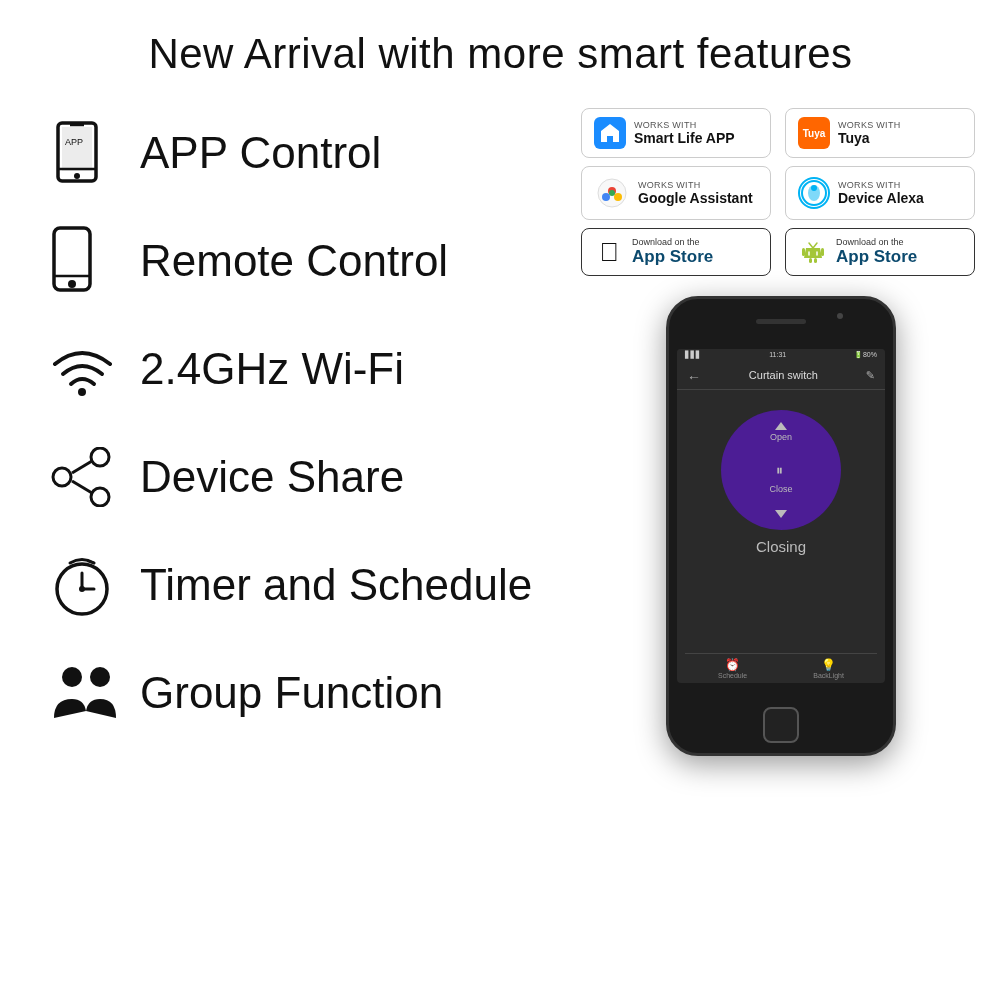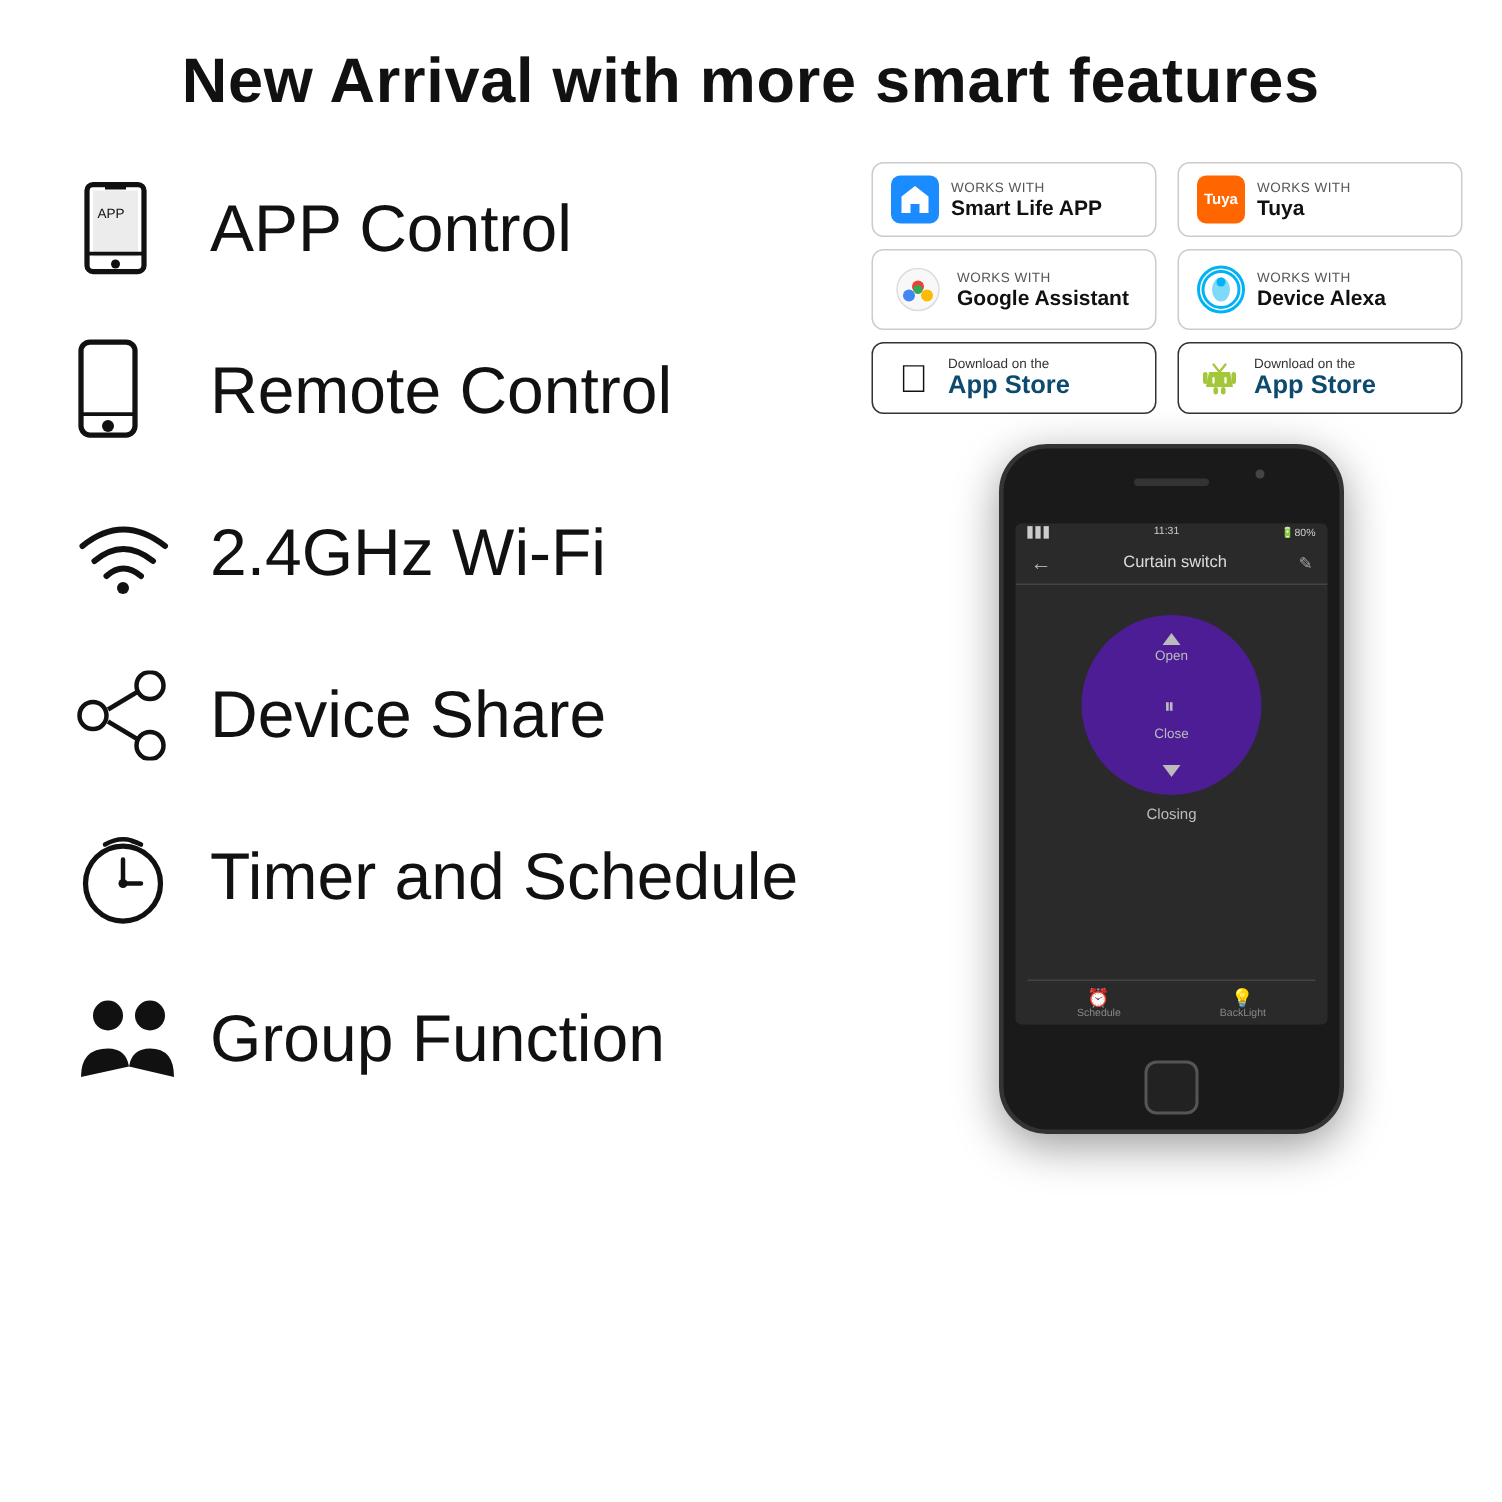--- a/index.html
+++ b/index.html
@@ -8,21 +8,21 @@
       height: 1001px;
       background: #ffffff;
       font-family: Arial, sans-serif;
       overflow: hidden;
       position: relative;
     }
 
     .main-title {
       text-align: center;
       font-size: 42px;
-      font-weight: 700;
+      font-weight: 400;
       color: #111;
       padding-top: 30px;
       letter-spacing: 0.5px;
     }
 
     .content-area {
       display: flex;
       margin-top: 30px;
     }
 
@@ -243,21 +243,21 @@
       font-size: 9px;
       position: absolute;
       bottom: 12px;
       display: flex;
       flex-direction: column;
       align-items: center;
     }
 
     .curtain-status {
       color: #bbb;
-      font-size: 10px;
+      font-size: 15px;
       margin-top: 8px;
     }
 
     .phone-bottom-bar {
       position: absolute;
       bottom: 0;
       left: 8px;
       right: 8px;
       height: 30px;
       background: #2a2a2a;

